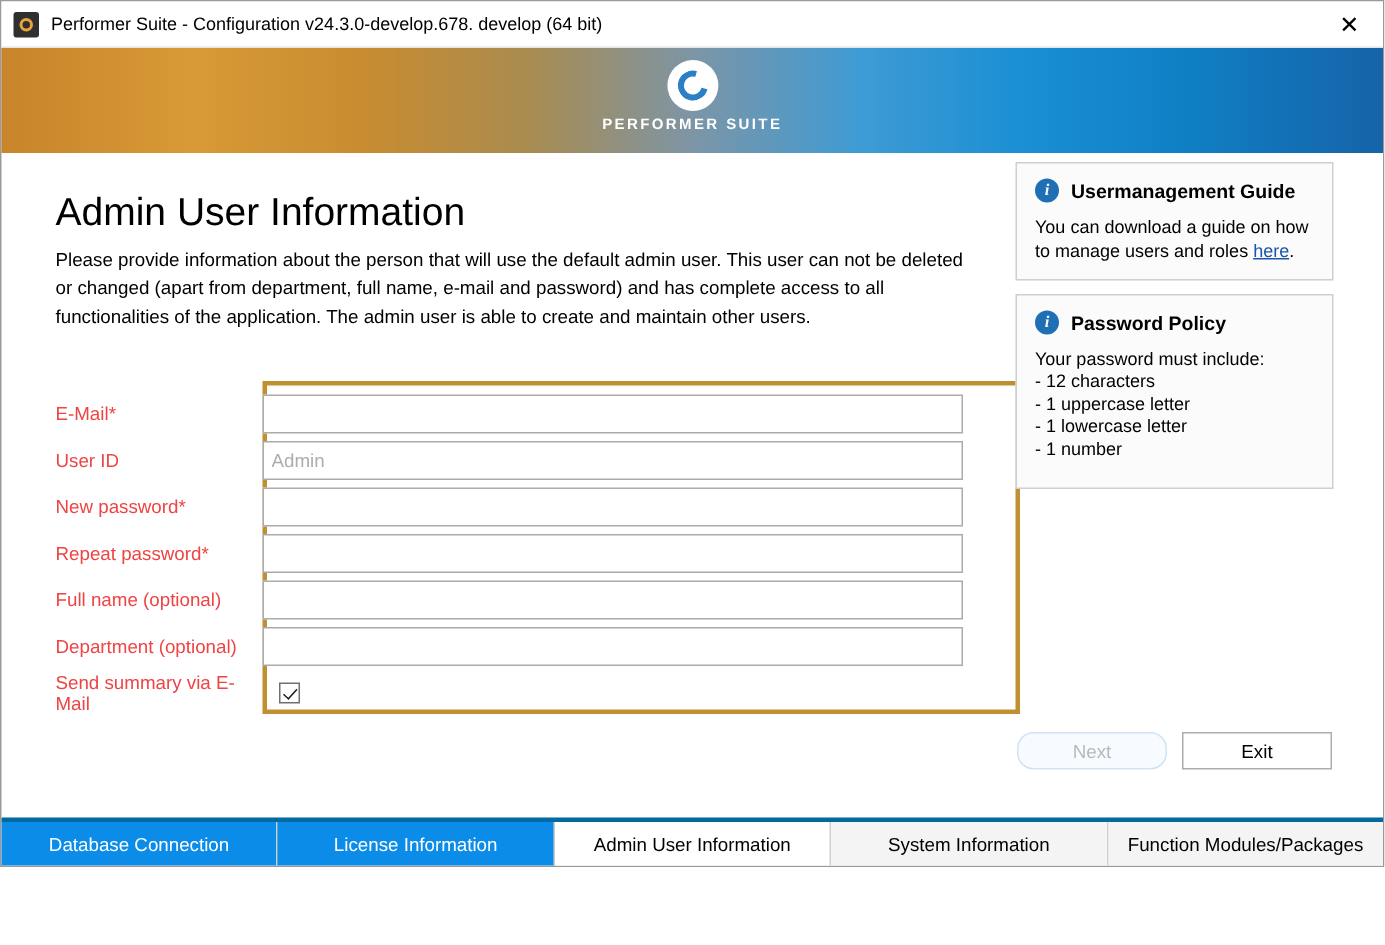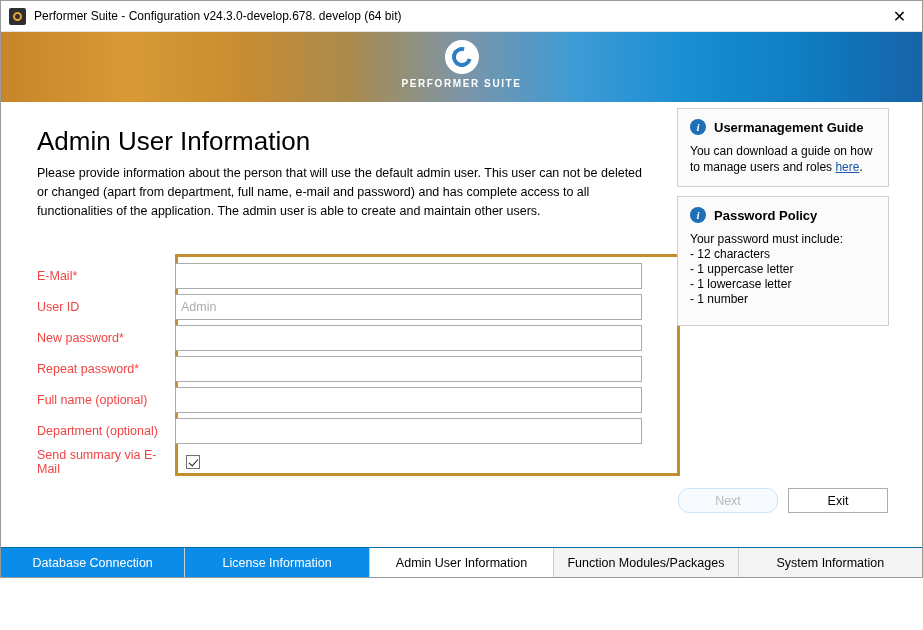--- a/index.html
+++ b/index.html
@@ -282,21 +282,21 @@
     background: #f7fbff;
     border-radius: 11px;
   }
   #next-btn { left: 677px; top: 386px; }
   #exit-btn { left: 787px; top: 386px; }
   
   .footer {
     flex: 0 0 29px;
     height: 29px;
     display: flex;
-    border-top: 1px solid #0369a1;
+    border-top: 3px solid #0369a1;
     background: #f4f4f4;
   }
   .tab {
     flex: 1 1 0;
     display: flex;
     align-items: center;
     justify-content: center;
     font-size: 12.5px;
     border-right: 1px solid #cfcfcf;
     box-sizing: border-box;
@@ -406,17 +406,17 @@
 
     <button class="btn disabled" id="next-btn">Next</button>
     <button class="btn" id="exit-btn">Exit</button>
 
   </div>
 
   <div class="footer">
     <div class="tab done">Database Connection</div>
     <div class="tab done">License Information</div>
     <div class="tab active">Admin User Information</div>
+    <div class="tab">System Information</div>
     <div class="tab">Function Modules/Packages</div>
-    <div class="tab">System Information</div>
   </div>
 
 </div>
 
 </body></html>

